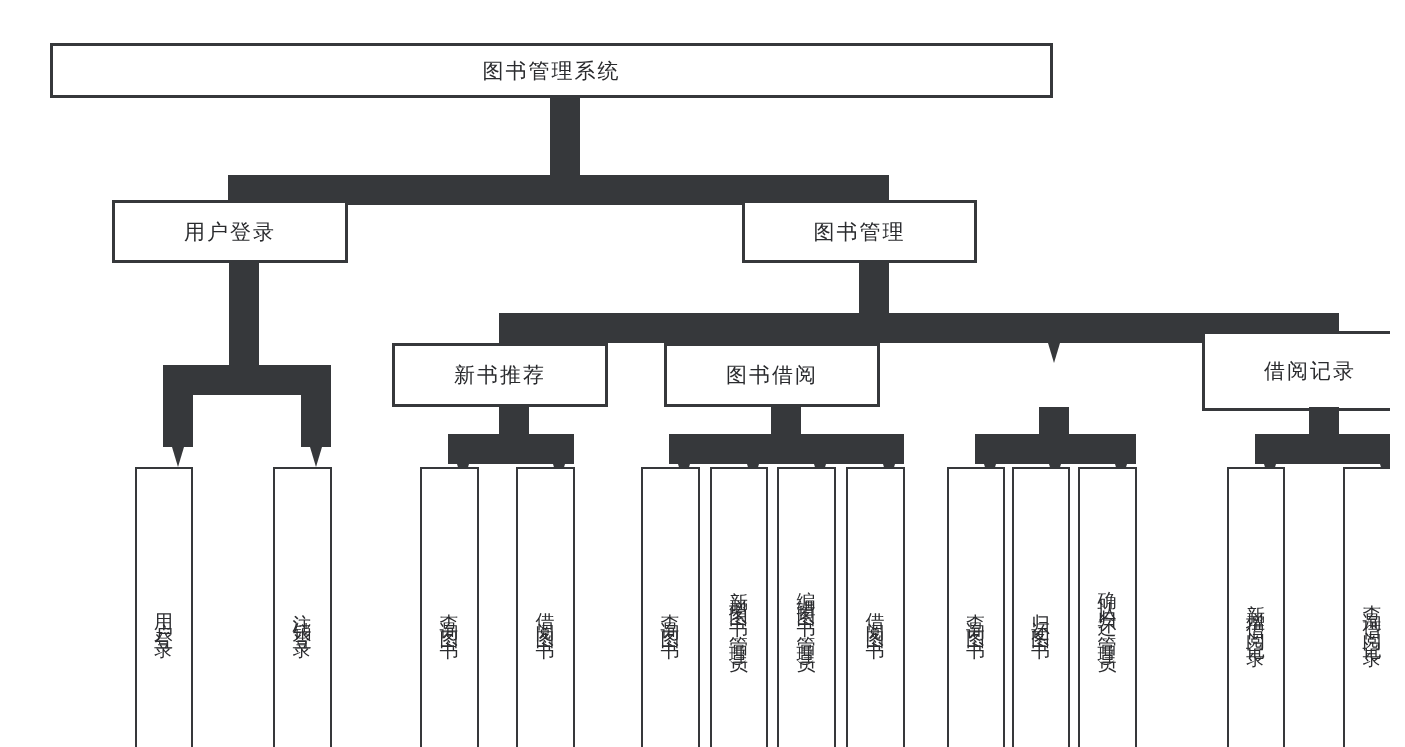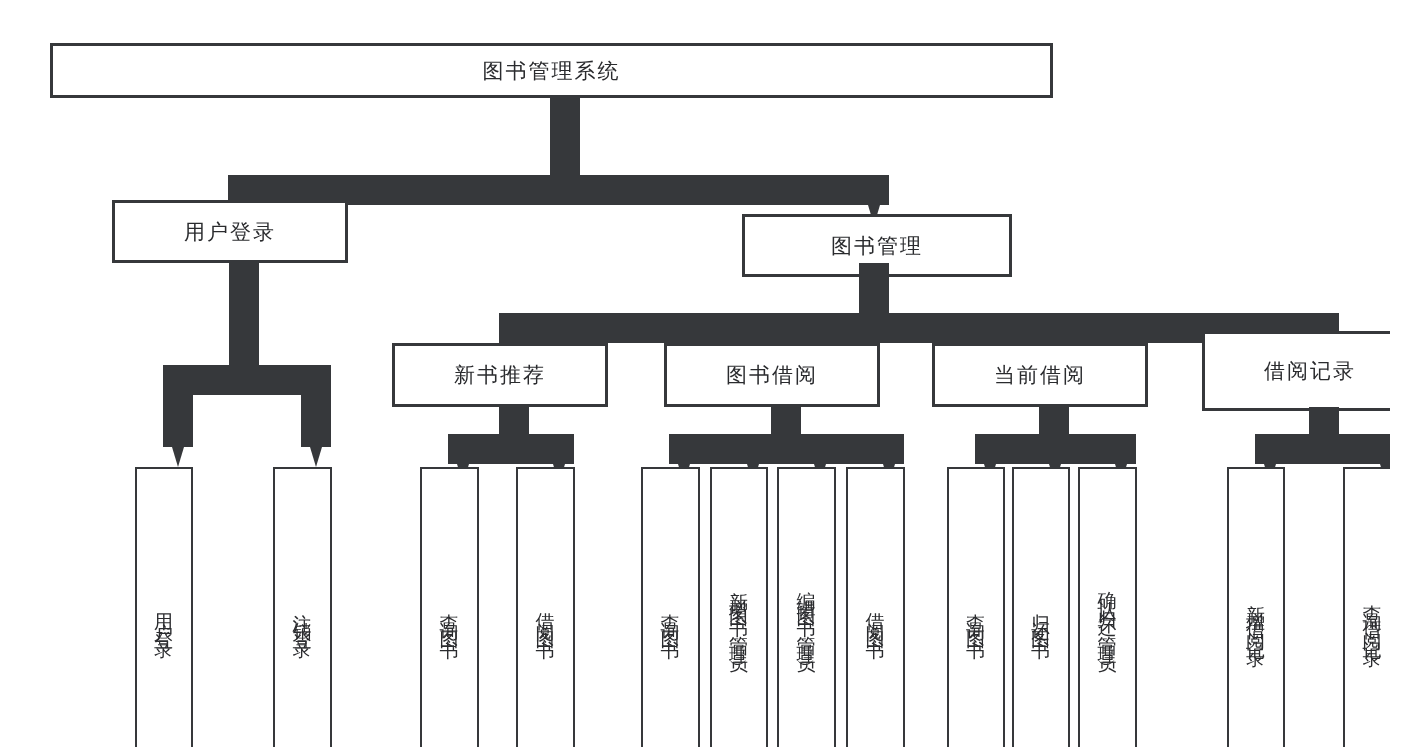--- a/index.html
+++ b/index.html
@@ -84,37 +84,36 @@
 <div class="canvas">
 
   <div class="box hbox" style="left:20px;top:13px;width:1003px;height:55px">图书管理系统</div>
 
   <div class="vline" style="left:520px;top:68px;height:77px"></div>
   <div class="hline" style="left:198px;top:145px;width:634px"></div>
   <div class="drop" style="left:198px;top:145px;height:5px"></div>
   <div class="drop" style="left:829px;top:145px;height:5px"></div>
 
   <div class="box hbox" style="left:82px;top:170px;width:236px;height:63px">用户登录</div>
-  <div class="box hbox" style="left:712px;top:184px;width:270px;height:63px">图书管理</div>
+  <div class="box hbox" style="left:712px;top:170px;width:235px;height:63px">图书管理</div>
 
   <div class="vline" style="left:199px;top:233px;height:102px"></div>
   <div class="hline" style="left:133px;top:335px;width:141px"></div>
   <div class="drop" style="left:133px;top:335px;height:82px"></div>
   <div class="drop" style="left:271px;top:335px;height:82px"></div>
 
   <div class="vline" style="left:829px;top:233px;height:50px"></div>
   <div class="hline" style="left:469px;top:283px;width:812px"></div>
   <div class="drop" style="left:469px;top:283px;height:10px"></div>
   <div class="drop" style="left:741px;top:283px;height:10px"></div>
   <div class="drop" style="left:1009px;top:283px;height:10px"></div>
   <div class="drop" style="left:1279px;top:283px;height:10px"></div>
 
   <div class="box hbox" style="left:634px;top:313px;width:216px;height:64px">图书借阅</div>
   <div class="box hbox" style="left:362px;top:313px;width:216px;height:64px">新书推荐</div>
-  <div class="box hbox" style="left:902px;top:313px;width:216px;height:64px">当前借阅</div>
   <div class="box hbox" style="left:1172px;top:301px;width:216px;height:80px">借阅记录</div>
 
   <div class="vline" style="left:469px;top:377px;height:28px"></div>
   <div class="hline" style="left:418px;top:404px;width:99px"></div>
   <div class="drop" style="left:418px;top:404px;height:13px"></div>
   <div class="drop" style="left:514px;top:404px;height:13px"></div>
 
   <div class="vline" style="left:741px;top:377px;height:28px"></div>
   <div class="hline" style="left:639px;top:404px;width:207px"></div>
   <div class="drop" style="left:639px;top:404px;height:13px"></div>

